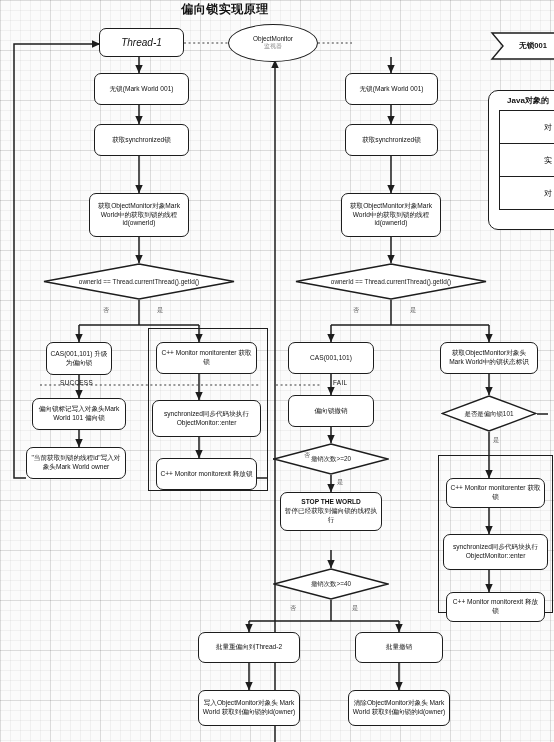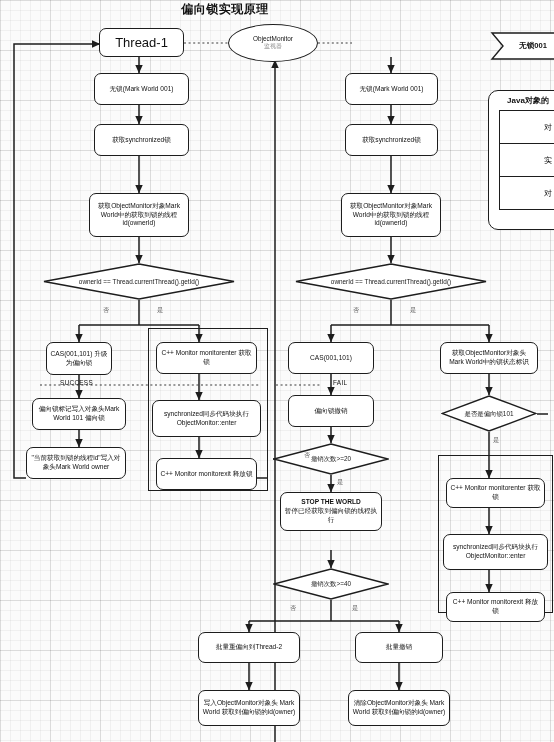--- a/index.html
+++ b/index.html
@@ -26,21 +26,21 @@
     font-family:"DejaVu Serif","Liberation Serif",serif;
     font-weight:bold;font-size:12px;color:#111;letter-spacing:.5px;
   }
 
   .node{
     position:absolute;box-sizing:border-box;
     border:1.4px solid #1d1d1d;border-radius:7px;background:#fff;
     display:flex;align-items:center;justify-content:center;text-align:center;
     font-size:6.6px;line-height:1.32;color:#101010;padding:2px 3px;
   }
-  .node.big{font-size:13px;}
+  .node.big{font-size:10px;font-style:italic;}
 
   .ellipse{
     position:absolute;box-sizing:border-box;
     border:1.4px solid #1d1d1d;border-radius:50%;background:#fff;
     display:flex;flex-direction:column;align-items:center;justify-content:center;
     font-size:6.4px;line-height:1.3;color:#111;text-align:center;
   }
   .ellipse .sub{color:#8a8a8a;font-size:6px;}
 
   .diamond-wrap{position:absolute;}

